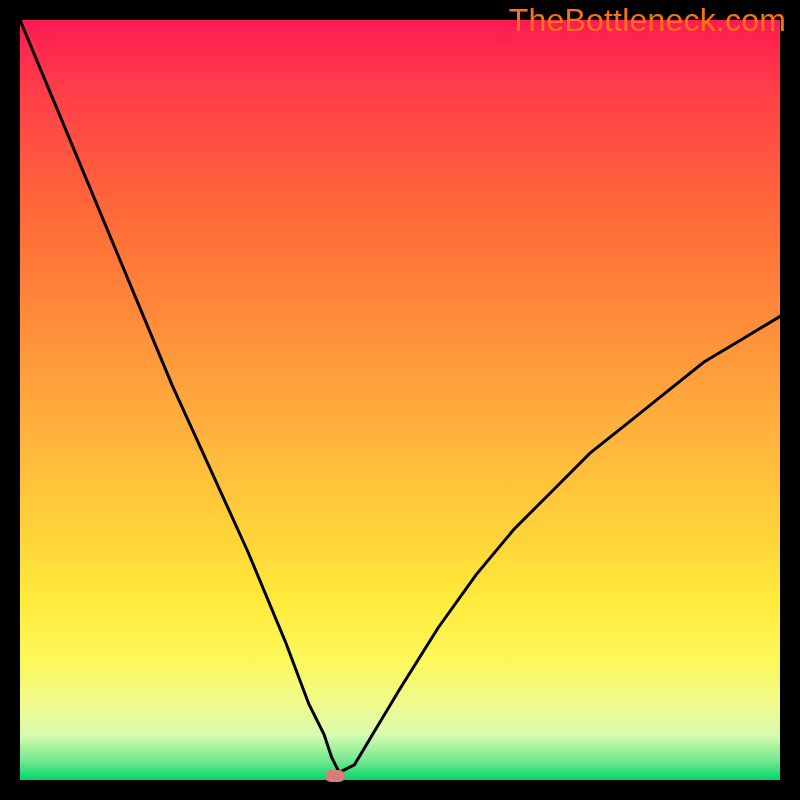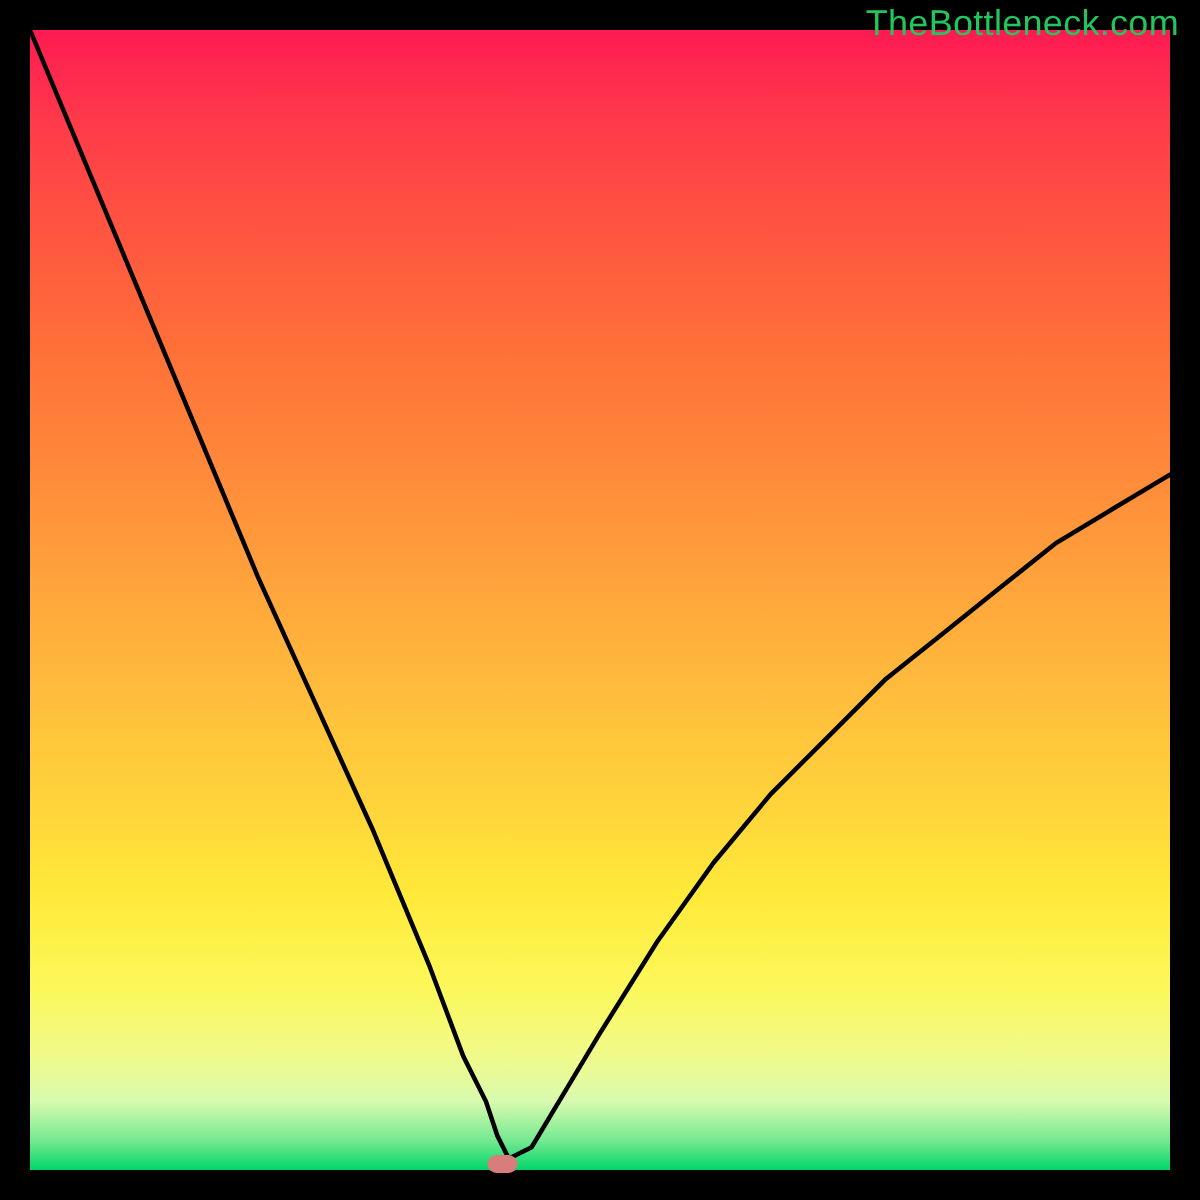--- a/index.html
+++ b/index.html
@@ -45,22 +45,22 @@
     position: absolute;
     width: 20px;
     height: 12px;
     border-radius: 6px;
     background: #d97c7c;
   }
   .watermark {
     position: absolute;
     top: 2px;
     right: 14px;
-    color: #22c55e;
-    font-size: 24px;
+    color: #f97316;
+    font-size: 32px;
     font-weight: 500;
     letter-spacing: 0.2px;
   }
 </style>
 </head>
 <body>
 
 <div class="frame"></div>
 
 <svg class="curve" viewBox="0 0 760 760" preserveAspectRatio="none">

